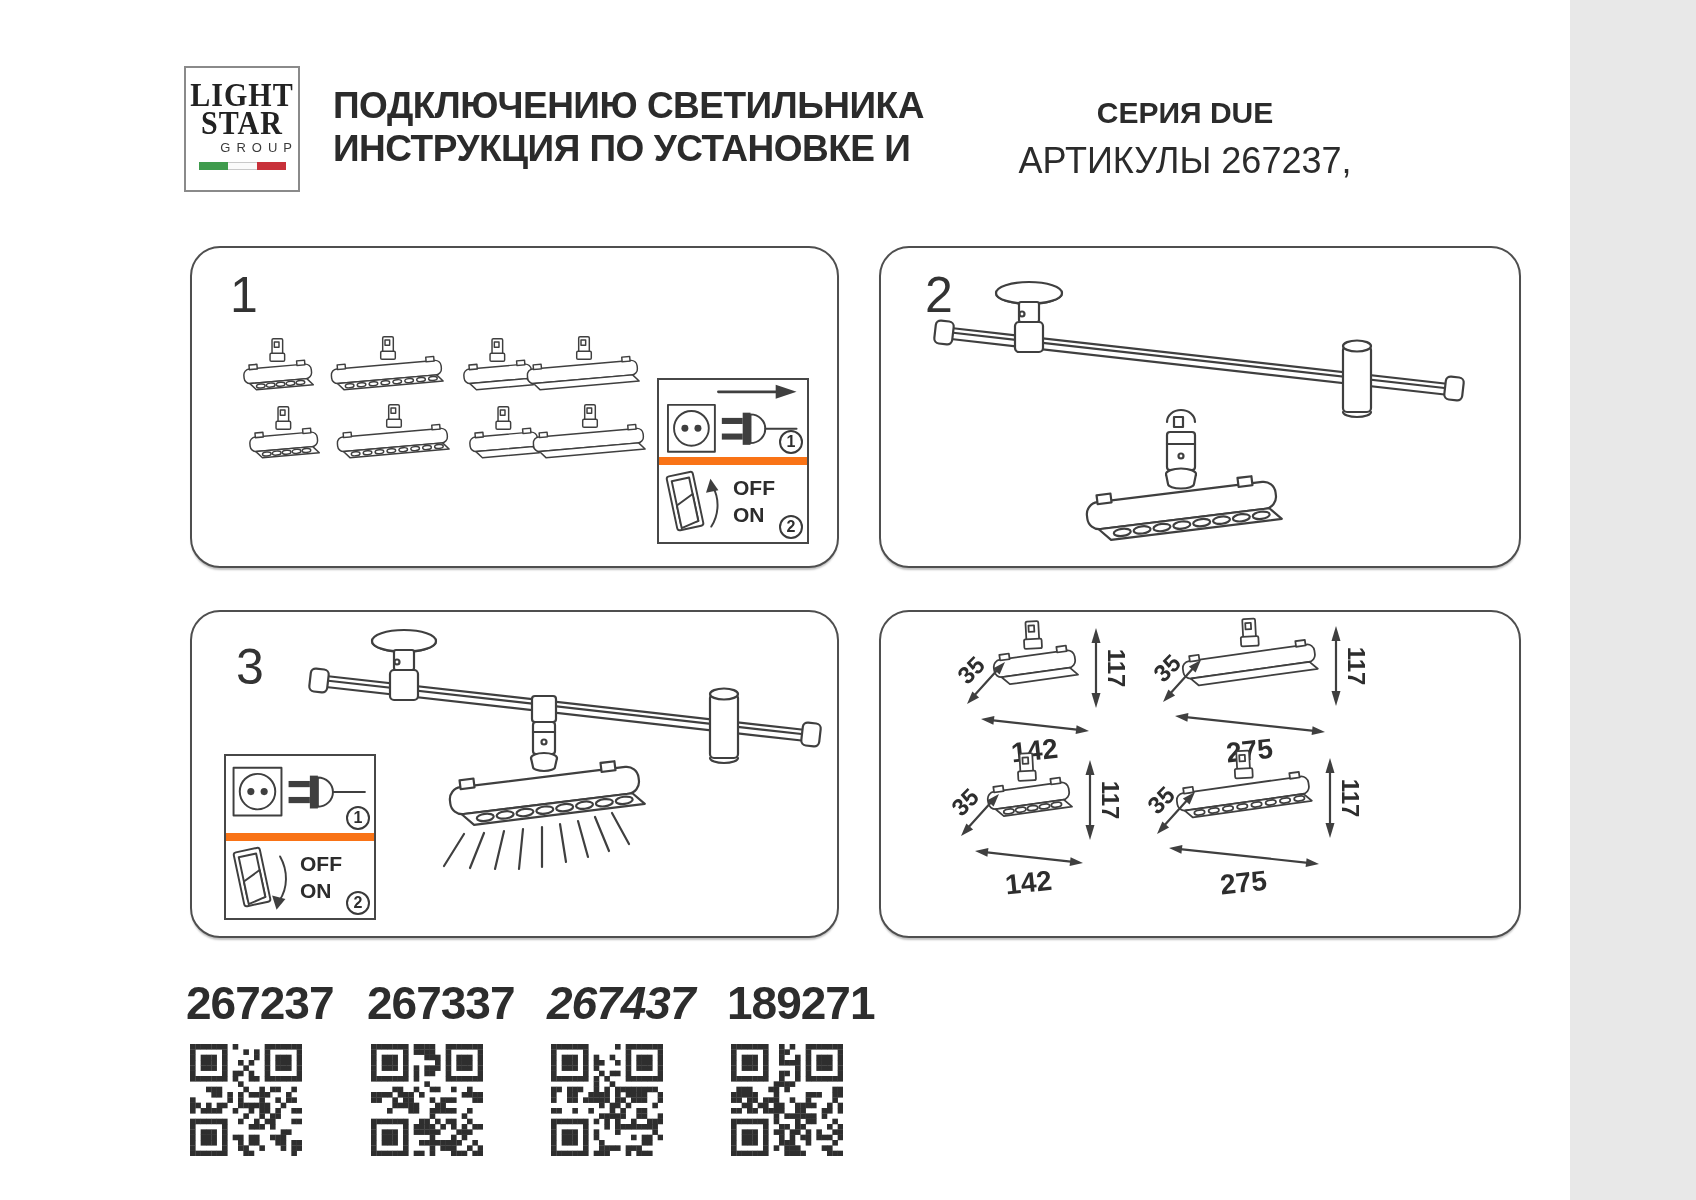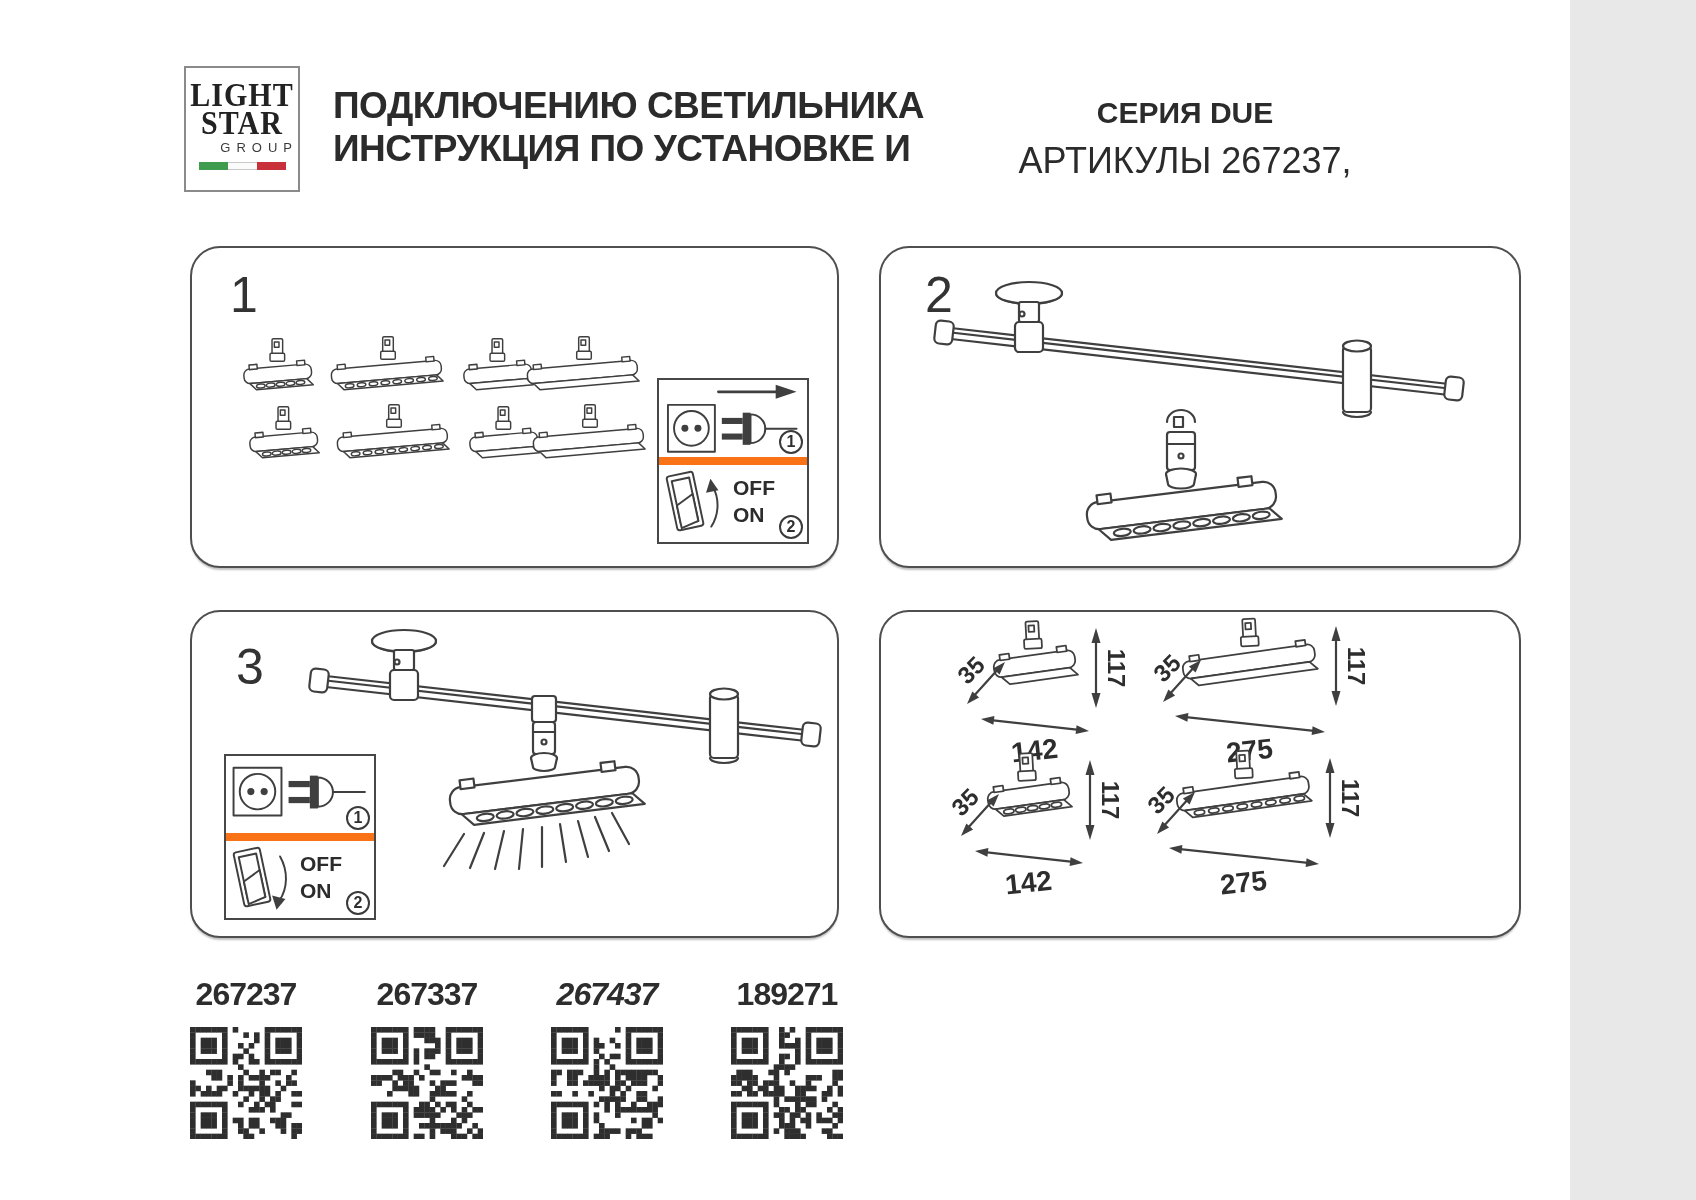--- a/index.html
+++ b/index.html
@@ -39,21 +39,21 @@
   .power-box{width:152px;border:2px solid #474747;background:#fff;box-sizing:border-box;}
   .pb-cell{position:relative;height:77px;}
   .pb-cell + .pb-cell{border-top:8px solid #f97316;}
   .circ-num{position:absolute;right:4px;bottom:3px;width:24px;height:24px;border:2px solid #3a3a3a;
             border-radius:50%;display:flex;align-items:center;justify-content:center;
             font-size:16px;font-weight:700;color:#2f2f2f;box-sizing:border-box;background:#fff;}
   .onoff{position:absolute;left:74px;top:9px;font-size:21px;font-weight:700;line-height:27px;color:#2c2c2c;}
 
   
   .qr-block{top:976px;width:120px;text-align:center;}
-  .qr-label{font-size:32px;font-weight:700;letter-spacing:-1px;color:#2d2d2d;}
+  .qr-label{font-size:46px;font-weight:700;letter-spacing:-1px;color:#2d2d2d;}
   .qr-svg{width:112px;height:112px;margin-top:14px;}
 
   
   svg.line-art{overflow:visible;}
   .ink{stroke:#3f3f3f;fill:#ffffff;stroke-width:2.2;stroke-linejoin:round;stroke-linecap:round;}
   .ink-fill{fill:#3f3f3f;stroke:none;}
   .ink-line{stroke:#3f3f3f;fill:none;stroke-width:2.2;stroke-linecap:round;}
   .dim-text{font-family:"Liberation Sans",sans-serif;font-weight:700;fill:#2d2d2d;}
 </style>
 </head>

